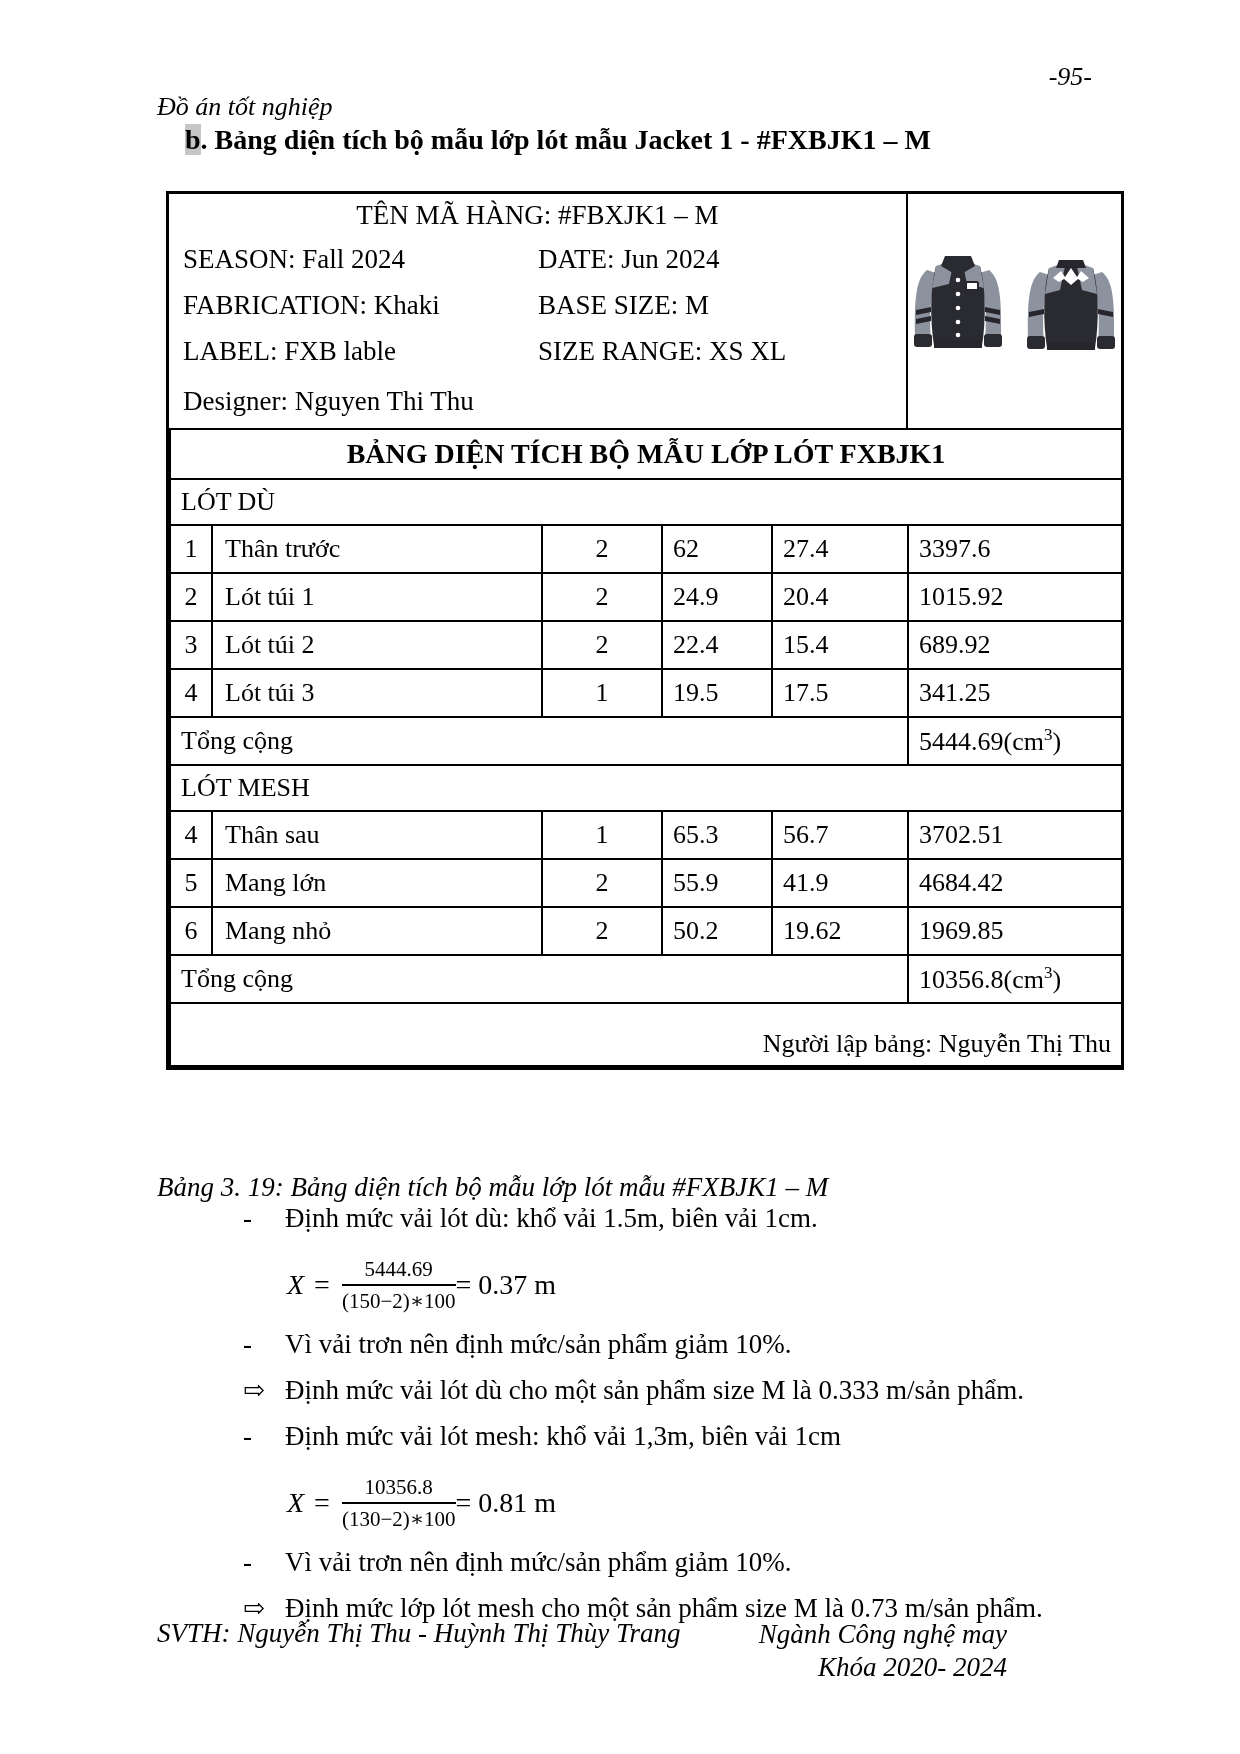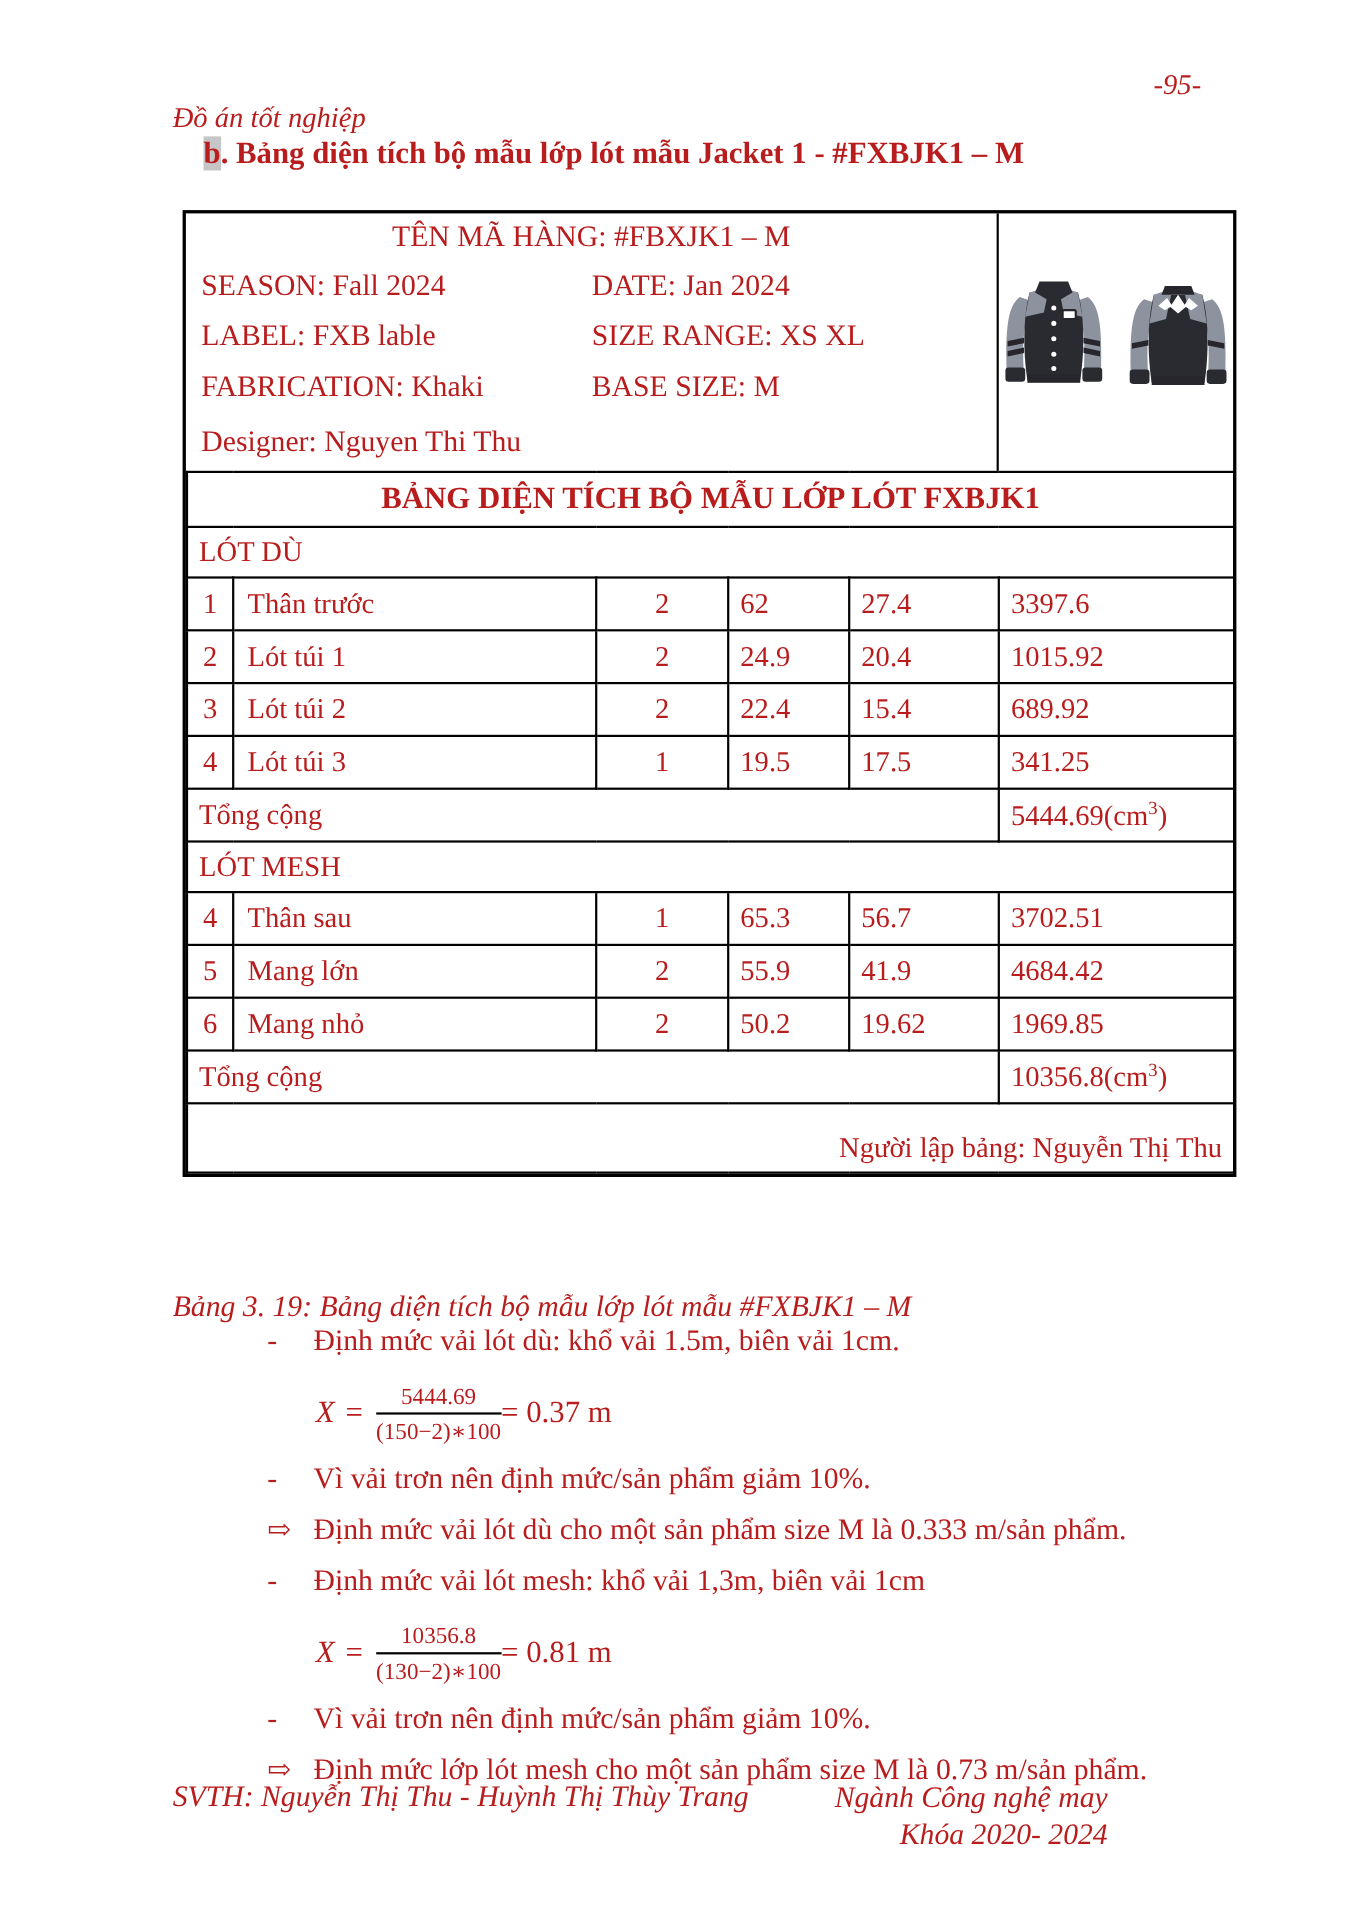--- a/index.html
+++ b/index.html
@@ -1,17 +1,17 @@
 <!DOCTYPE html>
 <html><head>
 <meta charset="utf-8">
 <style>
   html,body{margin:0;padding:0;background:#fff;}
   .page{position:relative;width:1240px;height:1754px;background:#ffffff;
-        font-family:"Liberation Serif","DejaVu Serif",serif;color:#b91c1c;overflow:hidden;}
+        font-family:"Liberation Serif","DejaVu Serif",serif;color:#000000;overflow:hidden;}
   .page-number{position:absolute;top:62px;right:148px;font-style:italic;font-size:26px;}
   .doc-header{position:absolute;top:92px;left:157px;font-style:italic;font-size:26px;}
   .section-heading{position:absolute;top:124px;left:185px;font-weight:bold;font-size:28px;}
   .section-heading .hl{background:#c6c6c6;}
 
   
   .spec-table{position:absolute;left:166px;top:191px;width:958px;border:3px solid #000;box-sizing:border-box;background:#fff;}
   .info-grid{display:grid;grid-template-columns:737px 215px;}
   .info-left{font-size:27px;}
   .info-title{height:42px;display:flex;align-items:center;justify-content:center;}
@@ -68,29 +68,29 @@
 
   <div class="section-heading"><span class="hl">b</span><span>. </span><span>Bảng diện tích bộ mẫu lớp lót mẫu Jacket 1 - #FXBJK1 – M</span></div>
 
   <div class="spec-table">
 
     <div class="info-grid">
       <div class="info-left">
         <div class="info-title">TÊN MÃ HÀNG: #FBXJK1 – M</div>
         <div class="info-row">
           <span>SEASON: Fall 2024</span>
-          <span>DATE: Jan 2024</span>
+          <span>DATE: Jun 2024</span>
+        </div>
+        <div class="info-row">
+          <span>FABRICATION: Khaki</span>
+          <span>BASE SIZE: M</span>
         </div>
         <div class="info-row">
           <span>LABEL: FXB lable</span>
           <span>SIZE RANGE: XS XL</span>
-        </div>
-        <div class="info-row">
-          <span>FABRICATION: Khaki</span>
-          <span>BASE SIZE: M</span>
         </div>
         <div class="info-designer">Designer: Nguyen Thi Thu</div>
       </div>
       <div class="jacket-cell">
         <svg width="211" height="150" viewBox="0 0 211 150">
 
           <g>
             <path d="M18,34 C8,42 5,58 6,102 L22,106 C20,78 21,56 30,38 Z" fill="#8d939e"></path>
             <path d="M80,34 C90,42 93,58 92,102 L76,106 C78,78 77,56 68,38 Z" fill="#8d939e"></path>
             <rect x="5" y="98" width="18" height="13" rx="3" fill="#2a2a31"></rect>

